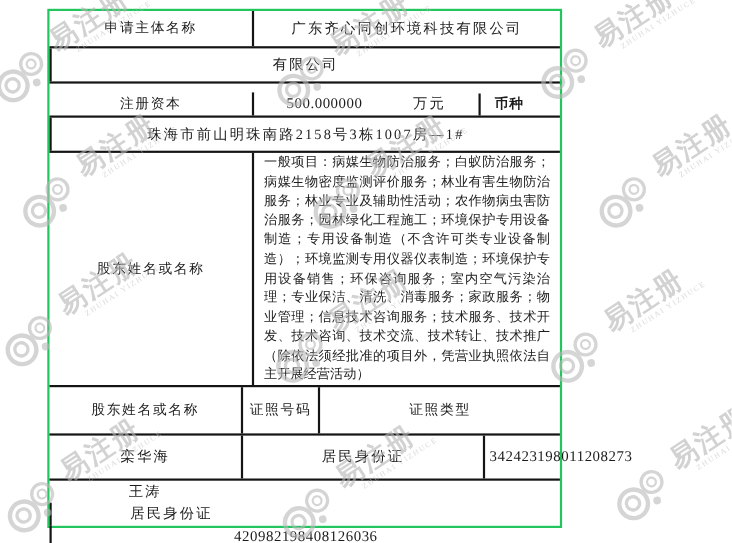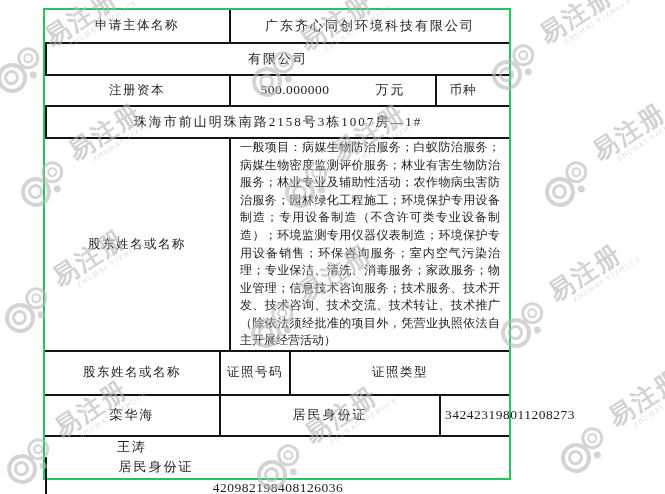--- a/index.html
+++ b/index.html
@@ -18,23 +18,23 @@
     box-sizing:border-box;border-left:2px solid #141414;
     display:flex;align-items:center;justify-content:center;
     text-align:center;font-size:13px;letter-spacing:2px;line-height:1.25;
     padding:2px 4px;
   }
   .tcell.lead{border-left:none;}
   .lbl{font-size:12.5px;letter-spacing:1.5px;}
   .num{letter-spacing:0.5px;font-size:13.5px;}
   .w-label{width:184px;flex:0 0 auto;}
   .w-amount{width:206px;flex:0 0 auto;gap:46px;}
-  .w-curlbl{width:54px;flex:0 0 auto;letter-spacing:1px;}
+  .w-curlbl{width:54px;flex:0 0 auto;letter-spacing:1px;font-weight:bold;}
   .grow{flex:1 1 auto;}
-  .h32{height:32px;} .h31{height:31px;} .h213{height:213px;}
+  .h32{height:32px;} .h31{height:31px;align-items:flex-end;} .h213{height:213px;}
   .h44{height:44px;} .h41{height:41px;font-family:Liberation Serif, serif;} .h43{height:43px;flex-direction:column;}
   .scope-cell{
     justify-content:flex-start;text-align:justify;letter-spacing:0;
     font-size:12px;line-height:17.6px;padding:22px 9px;font-family:Liberation Serif, serif;
   }
   .sh-name{width:174px;flex:0 0 auto;}
   .sh-type{width:220px;flex:0 0 auto;}
   
   .wm-layer{position:absolute;left:0;top:0;width:665px;height:494px;pointer-events:none;z-index:5;opacity:.6;}
   .wm-unit{position:absolute;width:160px;height:95px;}

